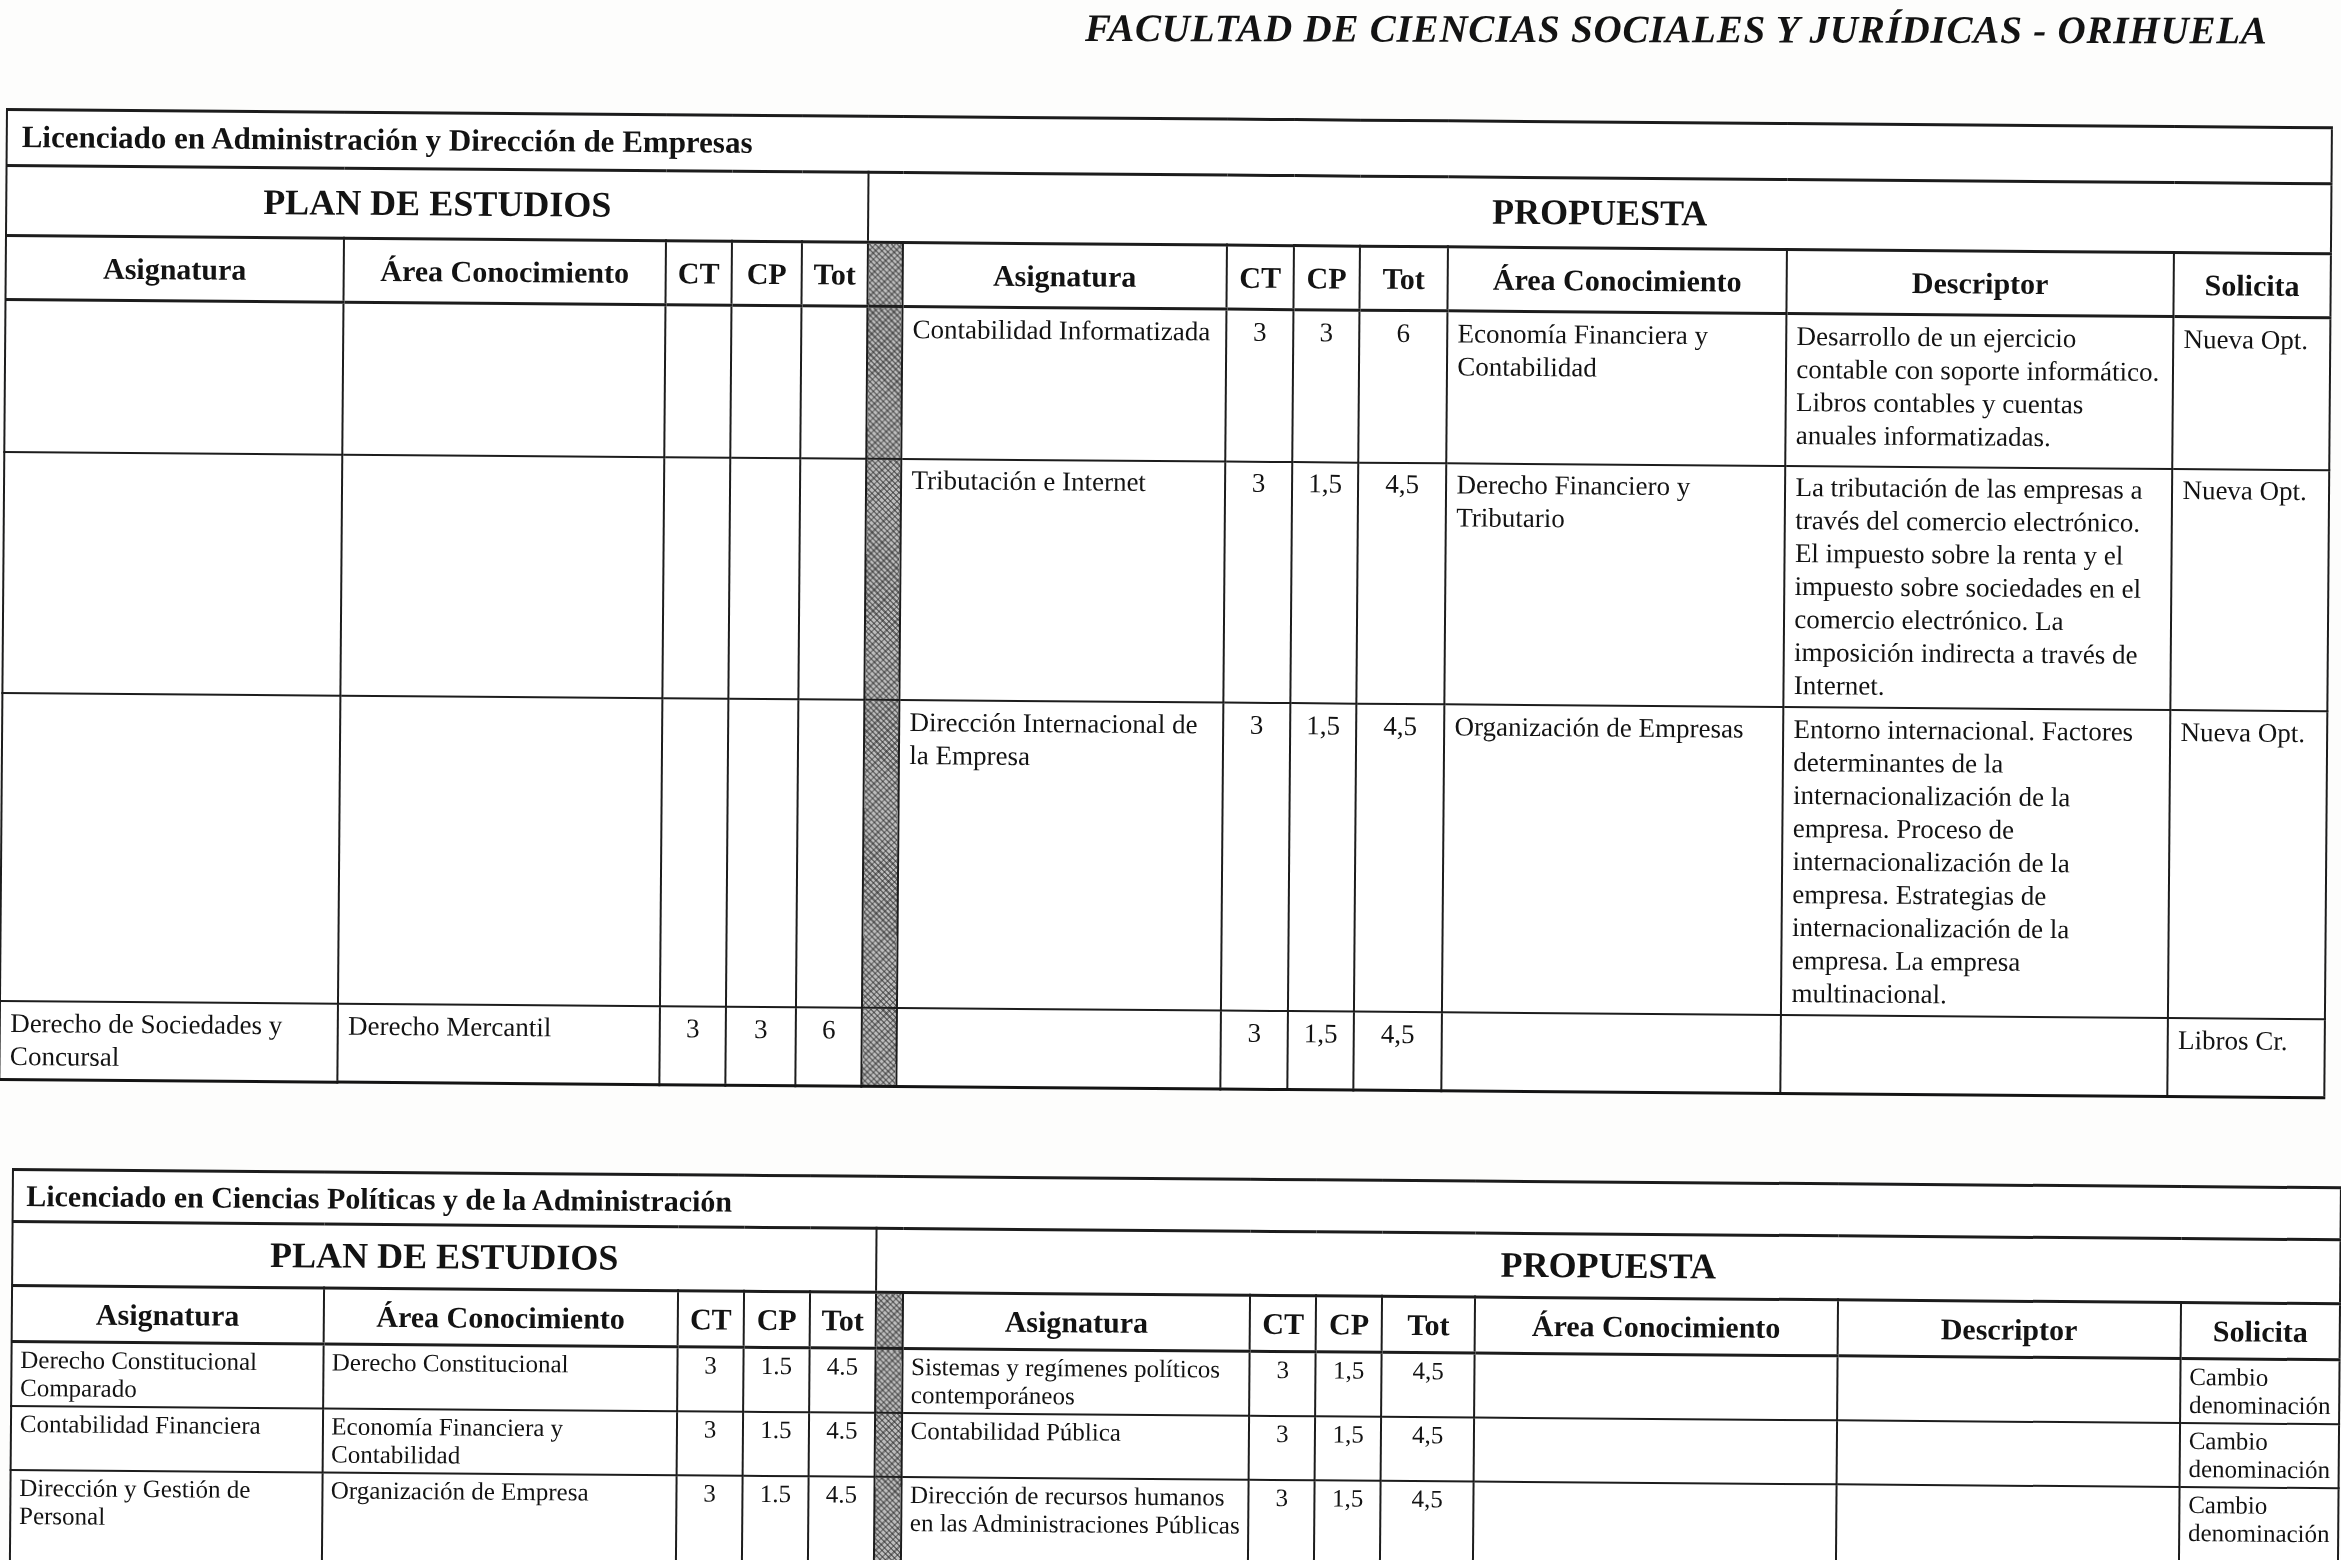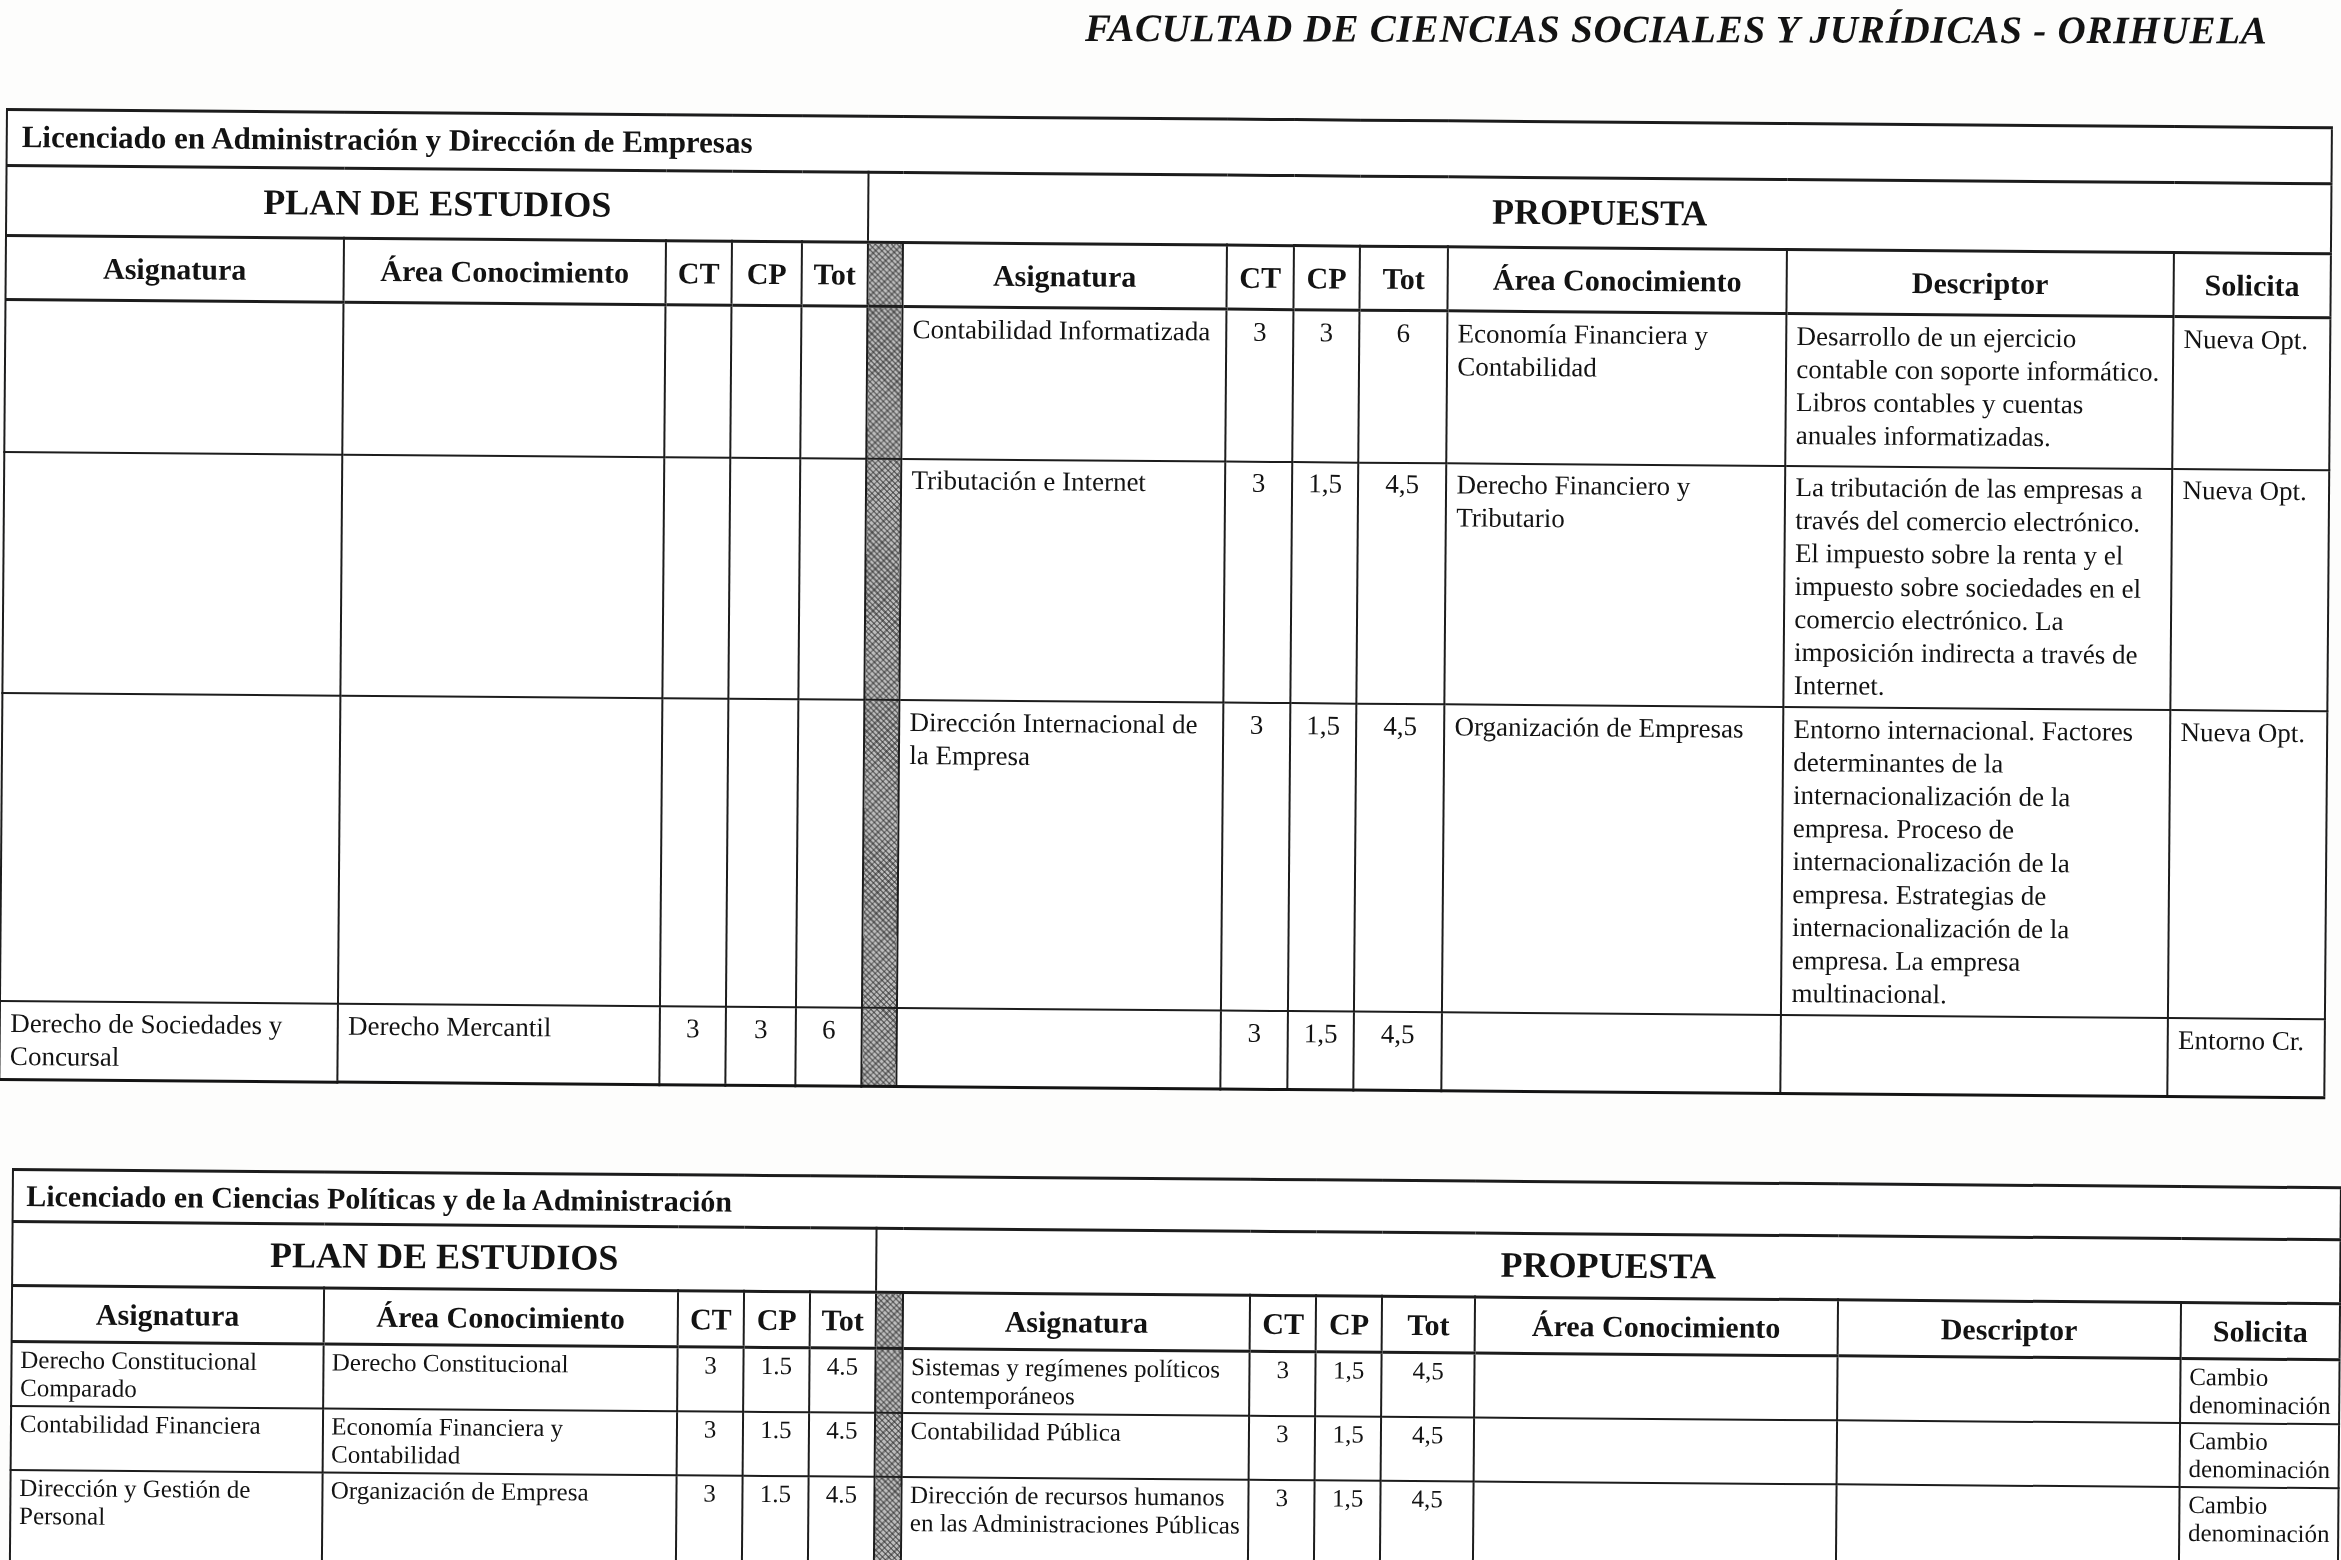--- a/index.html
+++ b/index.html
@@ -156,21 +156,21 @@
     <td class="num">3</td>
     <td class="num">3</td>
     <td class="num">6</td>
     <td class="hatch"></td>
     <td></td>
     <td class="num">3</td>
     <td class="num">1,5</td>
     <td class="num">4,5</td>
     <td></td>
     <td class="desc"></td>
-    <td>Entorno Cr.</td>
+    <td>Libros Cr.</td>
   </tr>
 </tbody>
     </table>
 </div>
 
 <div class="tilt tilt-2">
 <table class="t t2">
   <colgroup>
     <col style="width:312px">
         <col style="width:355px">

